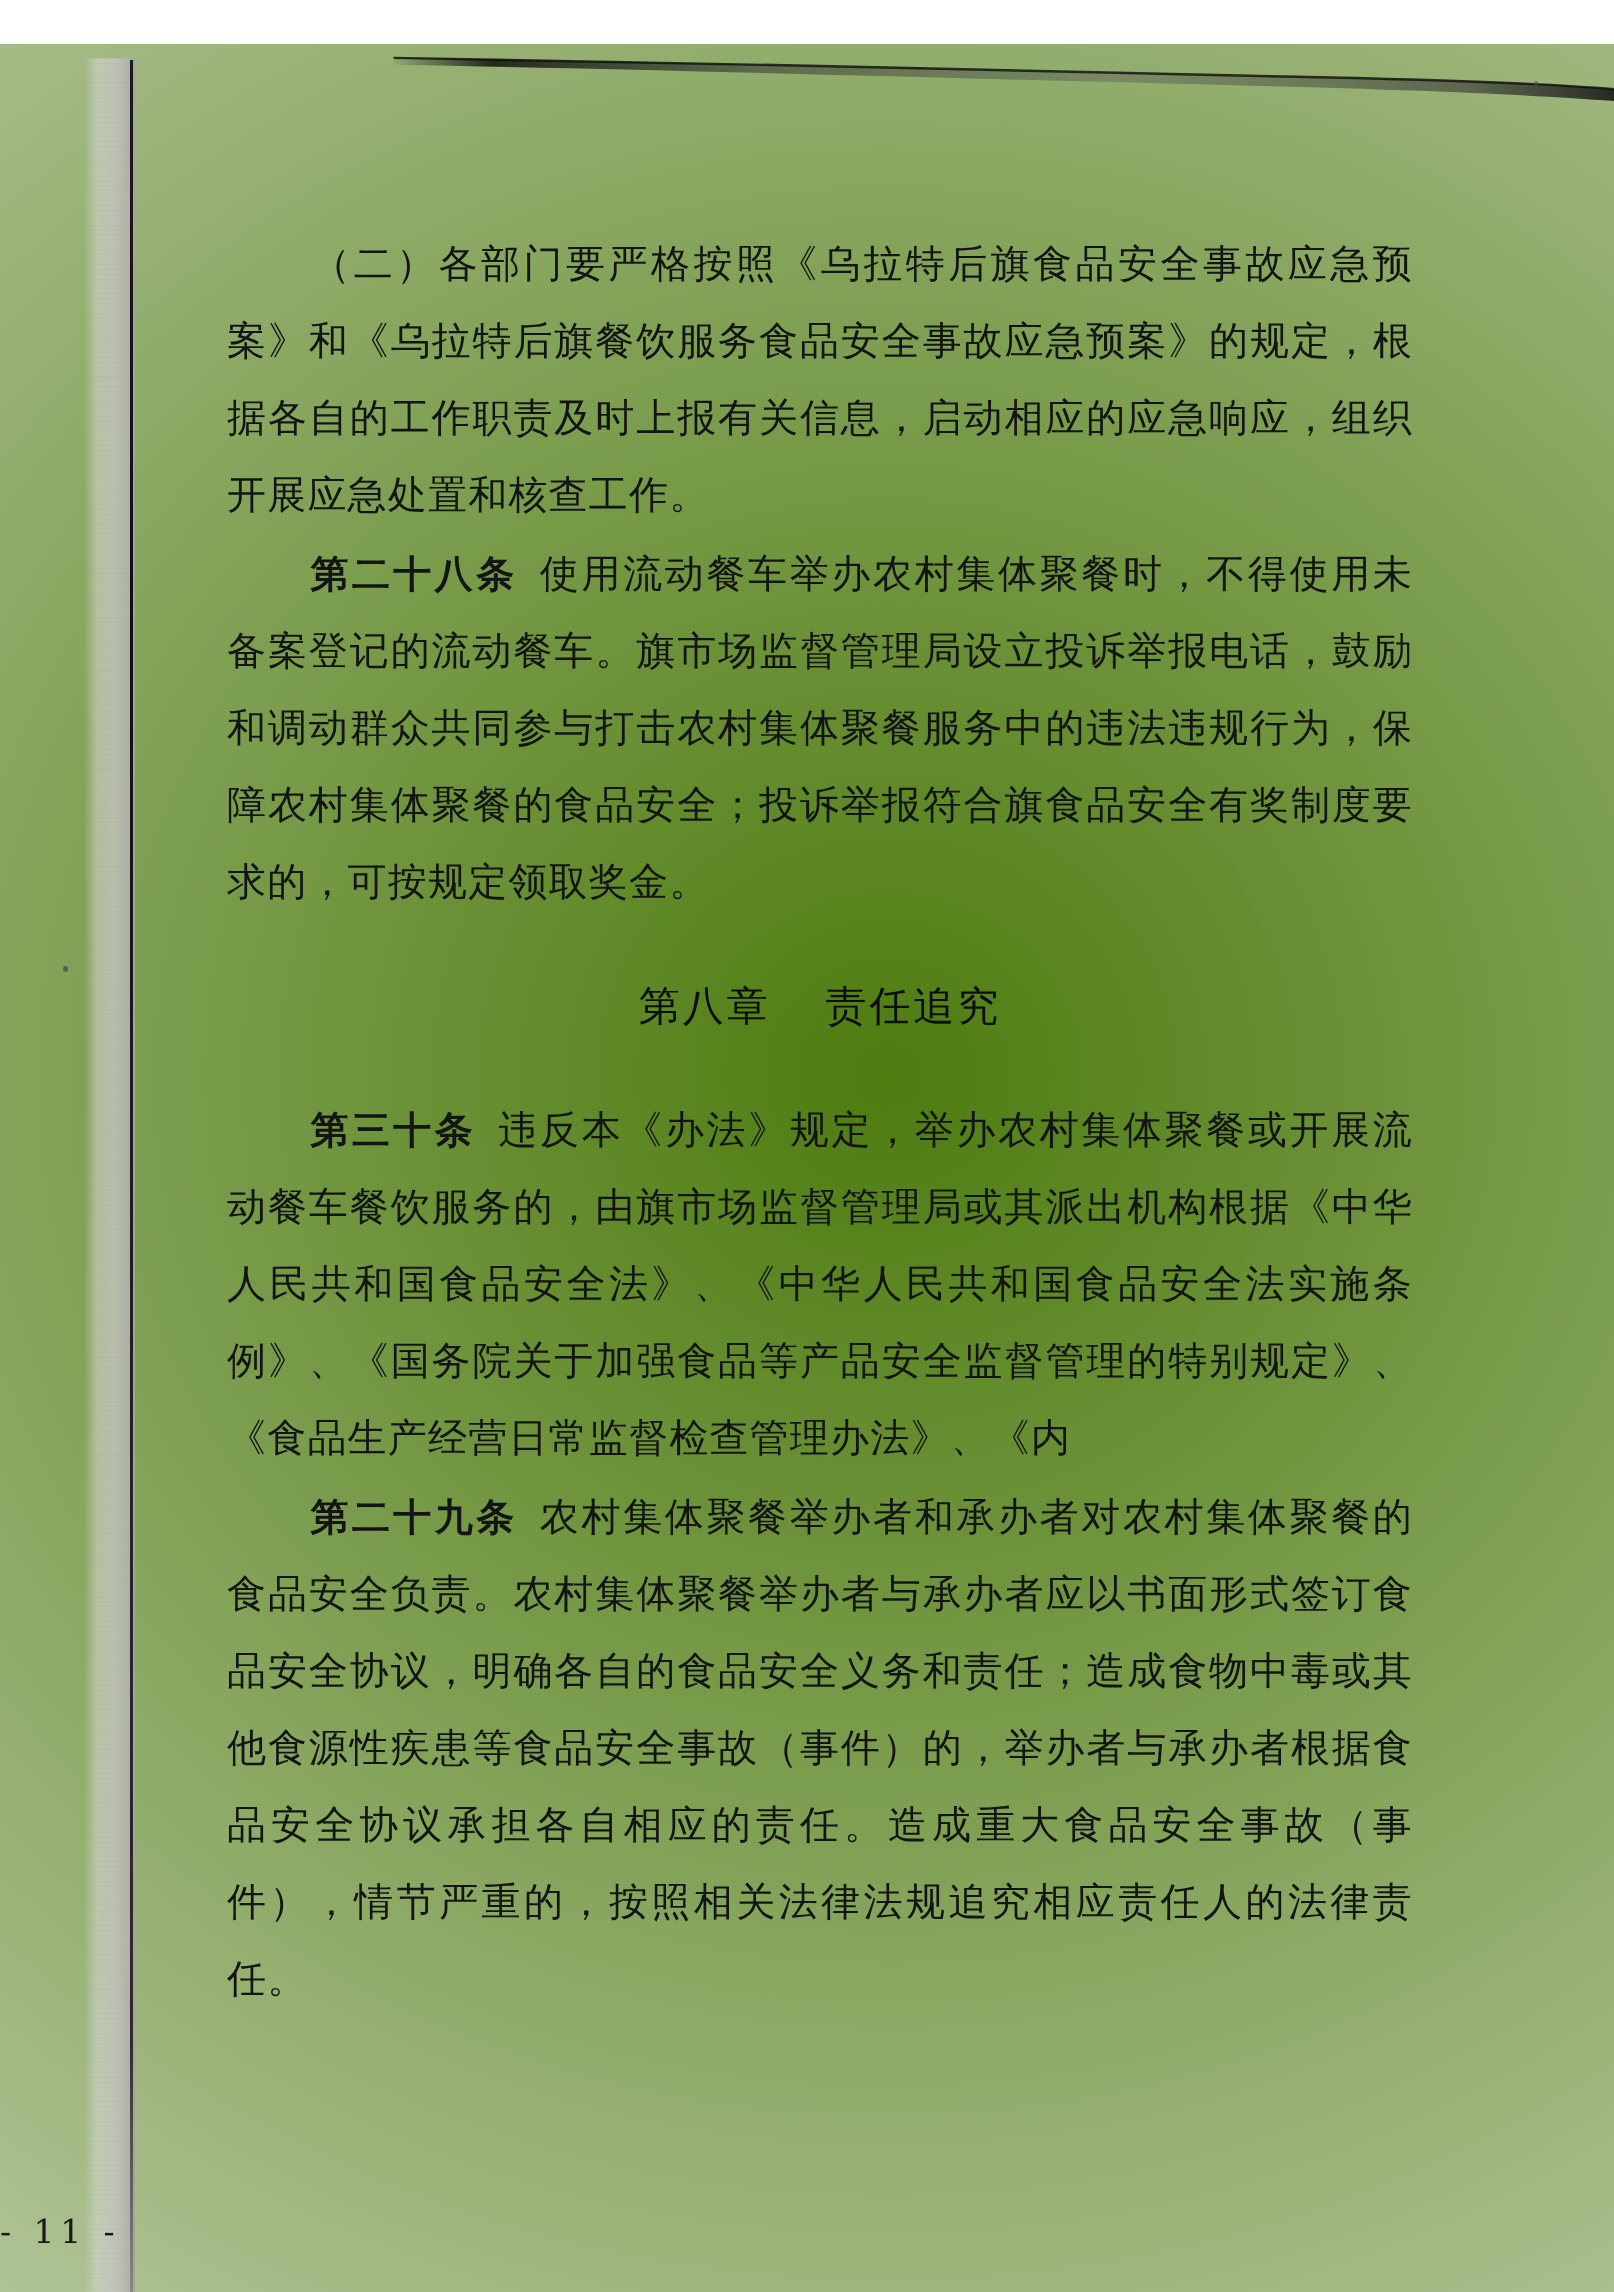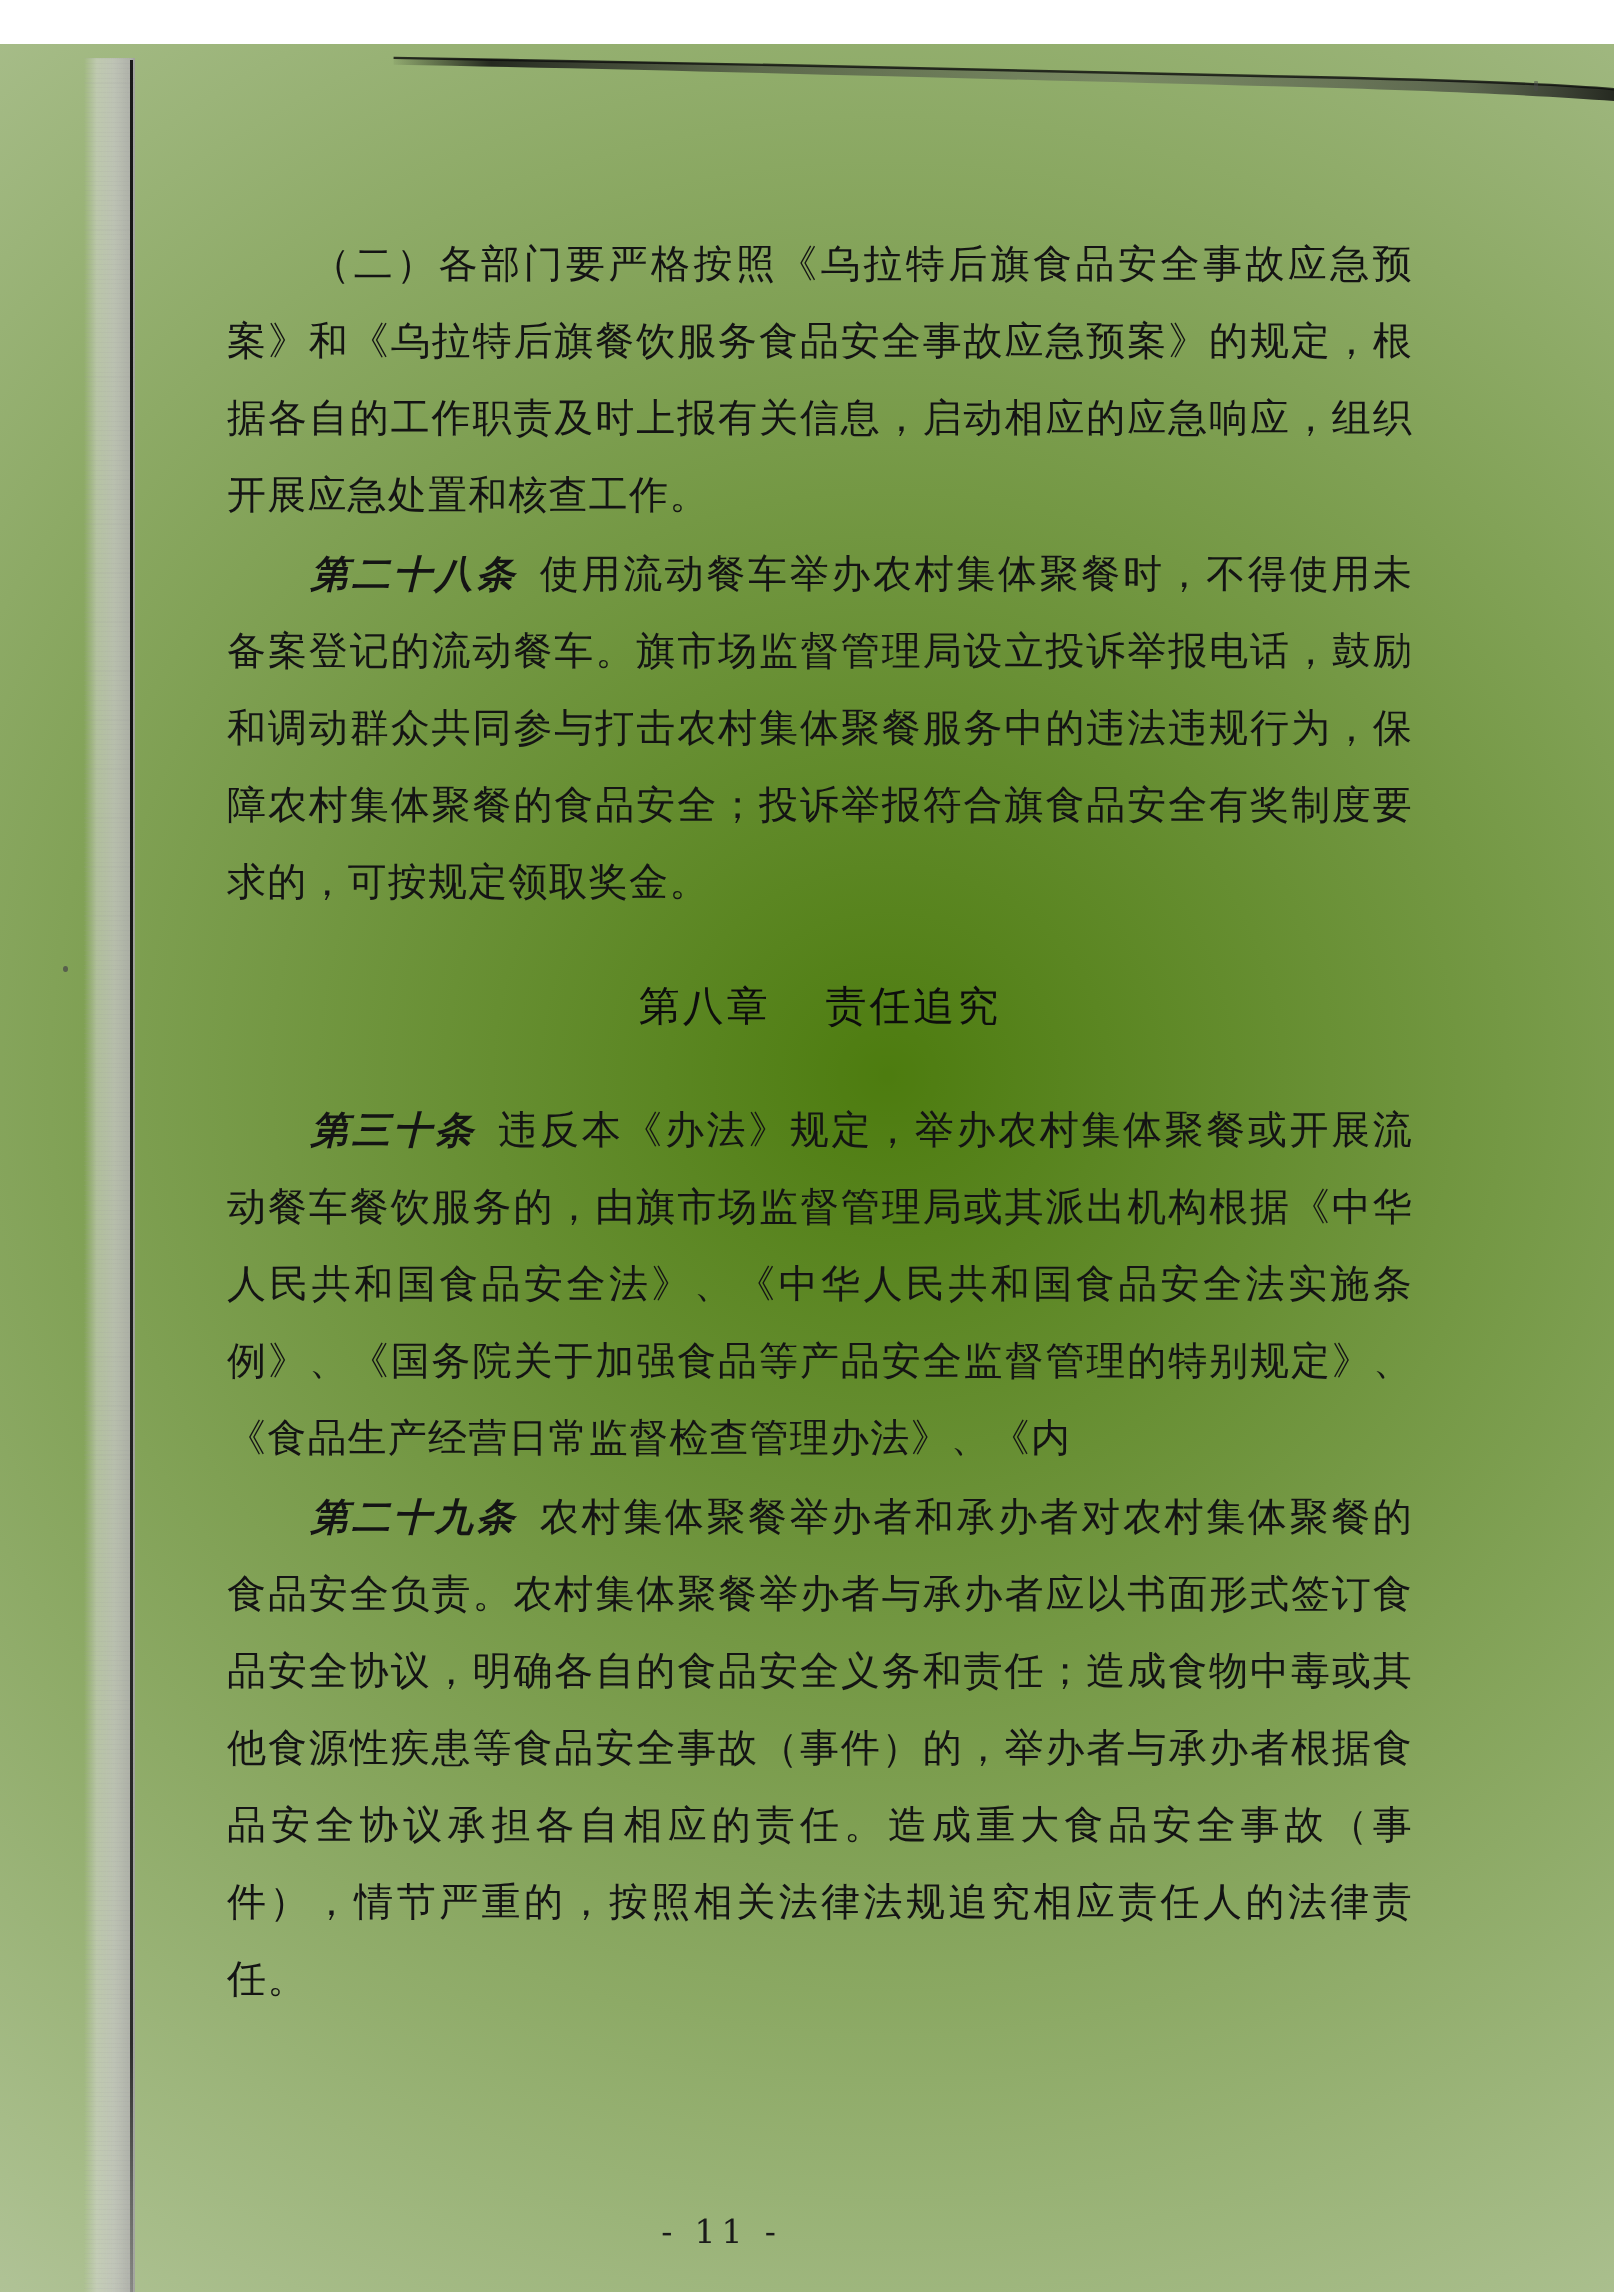--- a/index.html
+++ b/index.html
@@ -135,40 +135,38 @@
     color: #141414;
   }
 
   .para .indent { display: inline-block; width: 82px; }
 
   .art-no {
     font-weight: 700;
     letter-spacing: 2px;
     font-family: "DejaVu Sans", "Liberation Sans", sans-serif;
     font-size: 38px;
-    font-style: italic;
   }
 
   .chapter {
     margin: 59px 0 57px 0;
     text-align: center;
     font-family: "DejaVu Sans", "Liberation Sans", sans-serif;
     font-weight: 400;
     font-size: 41px;
     letter-spacing: 2.9px;
     color: #0d0d0d;
   }
   .chapter .gap { display: inline-block; width: 55px; }
 
   .page-number {
     position: absolute;
     left: 0;
     top: 2168px;
     width: 1443px;
-    text-align: center;
     font-family: "DejaVu Serif", "Liberation Serif", serif;
     font-size: 33px;
     letter-spacing: 5.9px;
     color: #1a1a1a;
   }
 
   
   .doc, .page-number { text-rendering: geometricPrecision; }
 </style>
 </head>

